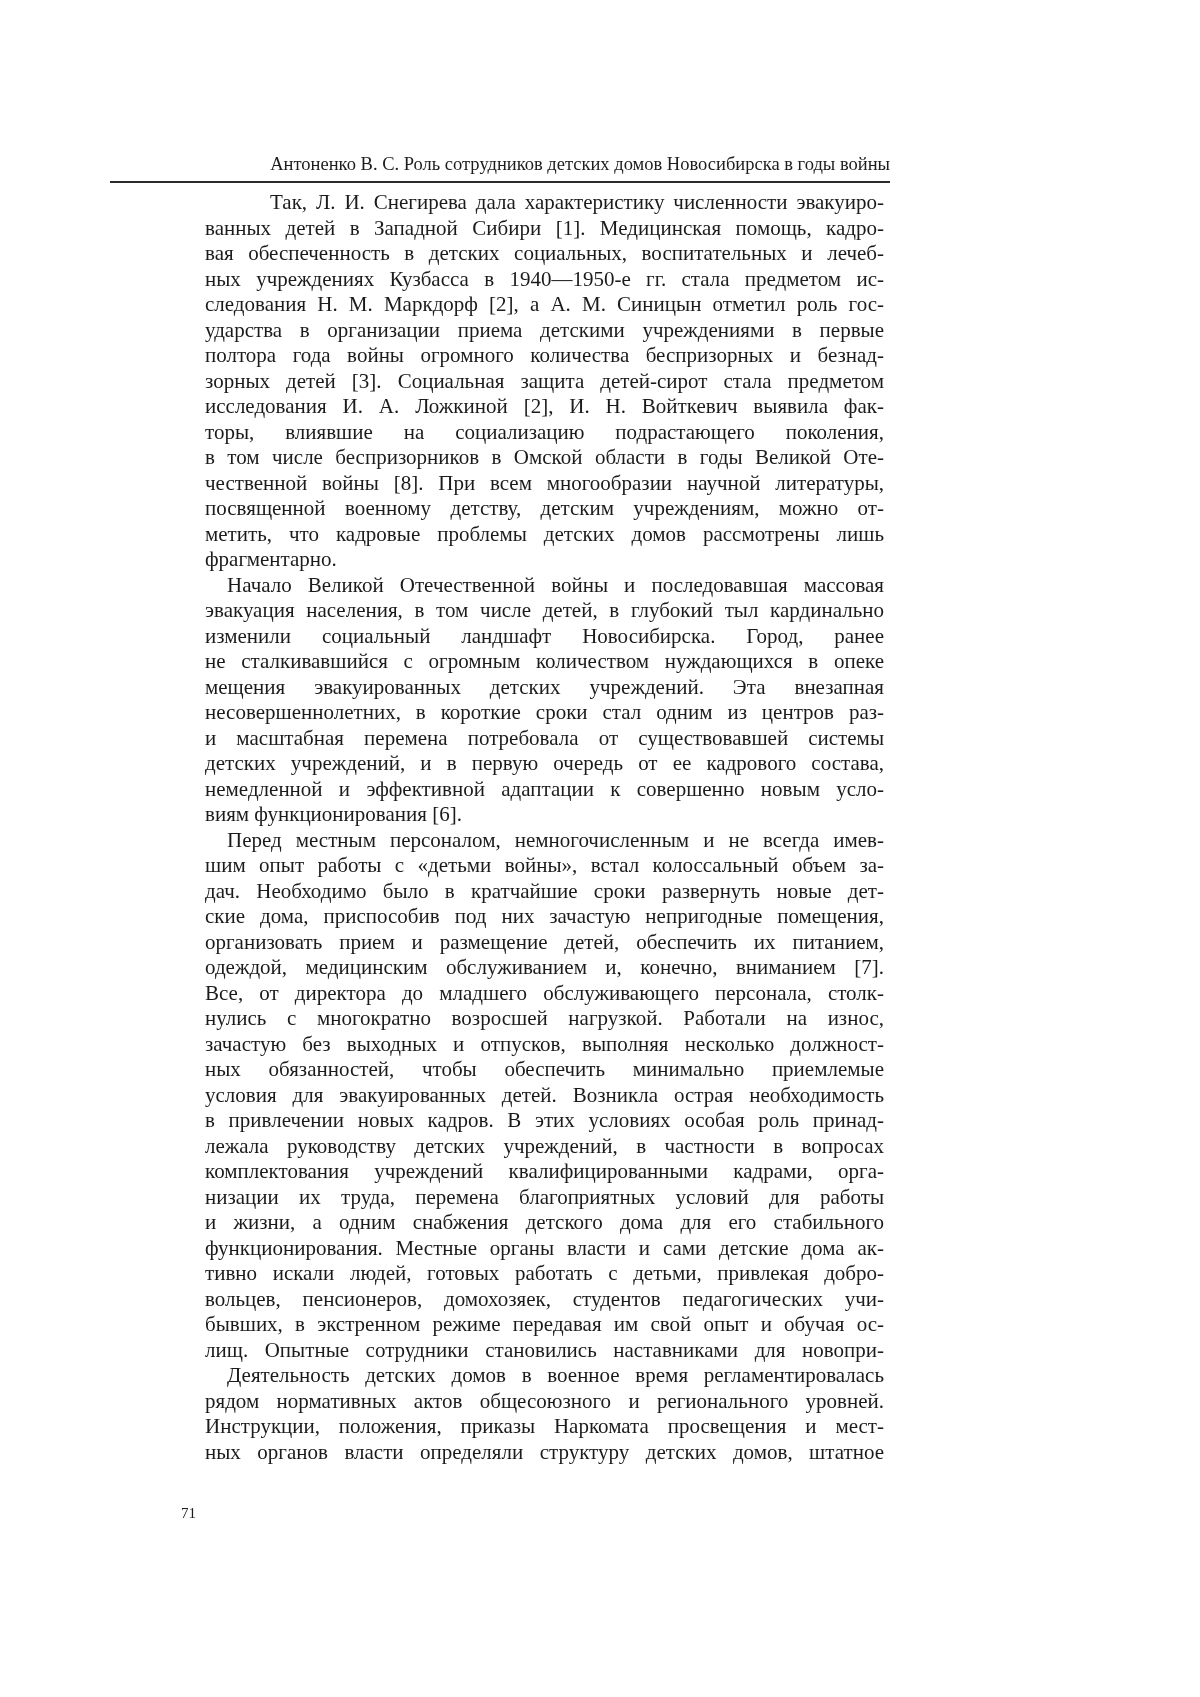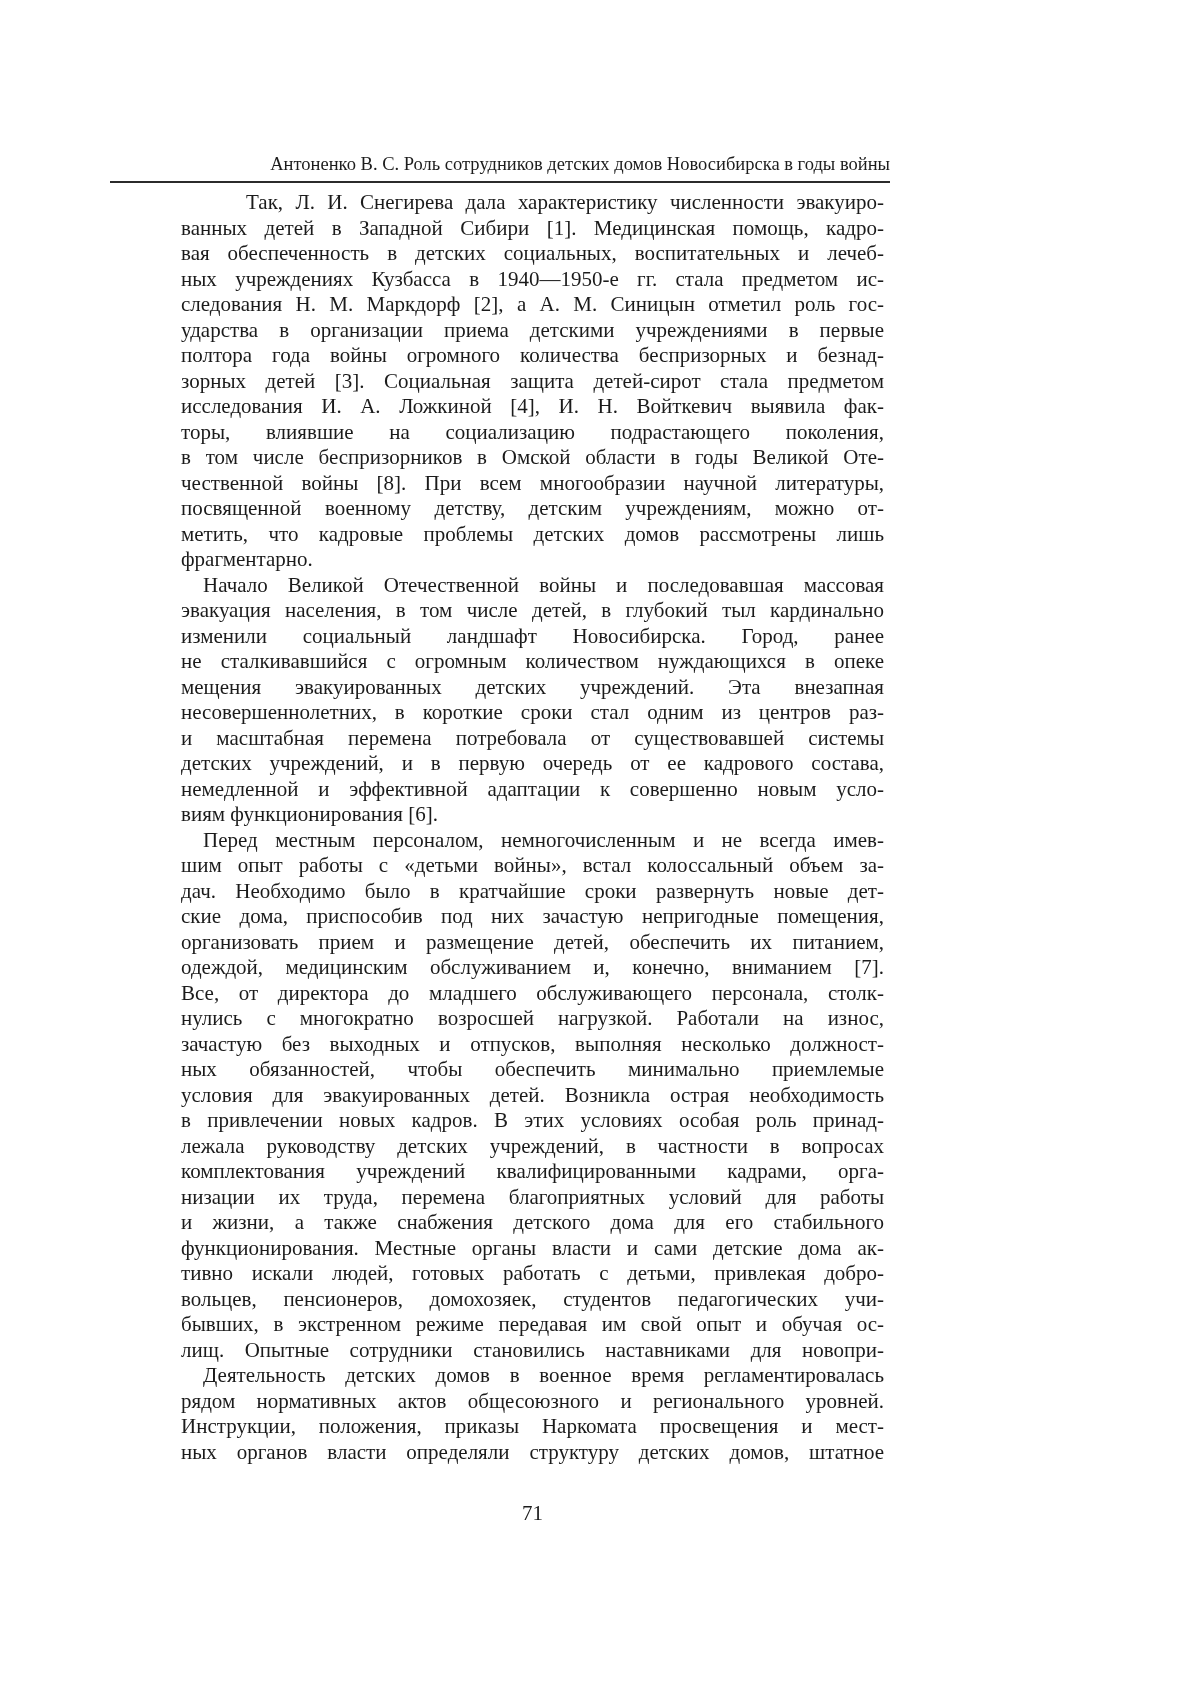--- a/index.html
+++ b/index.html
@@ -42,31 +42,32 @@
     width: 703px;
     font-size: 21px;
     line-height: 25.5px;
   }
   .paragraph { margin: 0; padding: 0; }
   .line {
     text-align: justify;
     text-align-last: justify;
     height: 25.5px;
     overflow: visible;
+    margin-left: 24px;
   }
   .line.indent { padding-left: 22px; }
   .line.indent-lg { padding-left: 65px; }
   .line.para-end { text-align-last: left; }
   .page-number {
     position: absolute;
     left: 181px;
     top: 1500px;
     width: 703px;
-    text-align: center;
-    font-size: 21px;
+    text-align: left;
+    font-size: 15px;
     line-height: 26px;
     color: #1b1b1b;
   }
 </style>
 </head>
 <body>
 
 <div class="page">
   <div class="running-head">
     <span>Антоненко В. С. Роль сотрудников детских домов Новосибирска в годы войны</span>
@@ -75,21 +76,21 @@
   <div class="text-column" id="text-column">
       <div class="paragraph">
         <div class="line indent-lg">Так, Л. И. Снегирева дала характеристику численности эвакуиро-</div>
         <div class="line">ванных детей в Западной Сибири [1]. Медицинская помощь, кадро-</div>
         <div class="line">вая обеспеченность в детских социальных, воспитательных и лечеб-</div>
         <div class="line">ных учреждениях Кузбасса в 1940—1950-е гг. стала предметом ис-</div>
         <div class="line">следования Н. М. Маркдорф [2], а А. М. Синицын отметил роль гос-</div>
         <div class="line">ударства в организации приема детскими учреждениями в первые</div>
         <div class="line">полтора года войны огромного количества беспризорных и безнад-</div>
         <div class="line">зорных детей [3]. Социальная защита детей-сирот стала предметом</div>
-        <div class="line">исследования И. А. Ложкиной [4], И. Н. Войткевич выявила фак-</div>
+        <div class="line">исследования И. А. Ложкиной [2], И. Н. Войткевич выявила фак-</div>
         <div class="line">торы, влиявшие на социализацию подрастающего поколения,</div>
         <div class="line">в том числе беспризорников в Омской области в годы Великой Оте-</div>
         <div class="line">чественной войны [8]. При всем многообразии научной литературы,</div>
         <div class="line">посвященной военному детству, детским учреждениям, можно от-</div>
         <div class="line">метить, что кадровые проблемы детских домов рассмотрены лишь</div>
         <div class="line para-end">фрагментарно.</div>
       </div>
       <div class="paragraph">
         <div class="line indent">Начало Великой Отечественной войны и последовавшая массовая</div>
         <div class="line">эвакуация населения, в том числе детей, в глубокий тыл кардинально</div>
@@ -111,21 +112,21 @@
         <div class="line">одеждой, медицинским обслуживанием и, конечно, вниманием [7].</div>
         <div class="line">Все, от директора до младшего обслуживающего персонала, столк-</div>
         <div class="line">нулись с многократно возросшей нагрузкой. Работали на износ,</div>
         <div class="line">зачастую без выходных и отпусков, выполняя несколько должност-</div>
         <div class="line">ных обязанностей, чтобы обеспечить минимально приемлемые</div>
         <div class="line">условия для эвакуированных детей. Возникла острая необходимость</div>
         <div class="line">в привлечении новых кадров. В этих условиях особая роль принад-</div>
         <div class="line">лежала руководству детских учреждений, в частности в вопросах</div>
         <div class="line">комплектования учреждений квалифицированными кадрами, орга-</div>
         <div class="line">низации их труда, перемена благоприятных условий для работы</div>
-        <div class="line">и жизни, а также снабжения детского дома для его стабильного</div>
+        <div class="line">и жизни, а одним снабжения детского дома для его стабильного</div>
         <div class="line">функционирования. Местные органы власти и сами детские дома ак-</div>
         <div class="line">тивно искали людей, готовых работать с детьми, привлекая добро-</div>
         <div class="line">вольцев, пенсионеров, домохозяек, студентов педагогических учи-</div>
         <div class="line">бывших, в экстренном режиме передавая им свой опыт и обучая ос-</div>
         <div class="line">лищ. Опытные сотрудники становились наставниками для новопри-</div>
       </div>
       <div class="paragraph">
         <div class="line indent">Деятельность детских домов в военное время регламентировалась</div>
         <div class="line">рядом нормативных актов общесоюзного и регионального уровней.</div>
         <div class="line">Инструкции, положения, приказы Наркомата просвещения и мест-</div>

